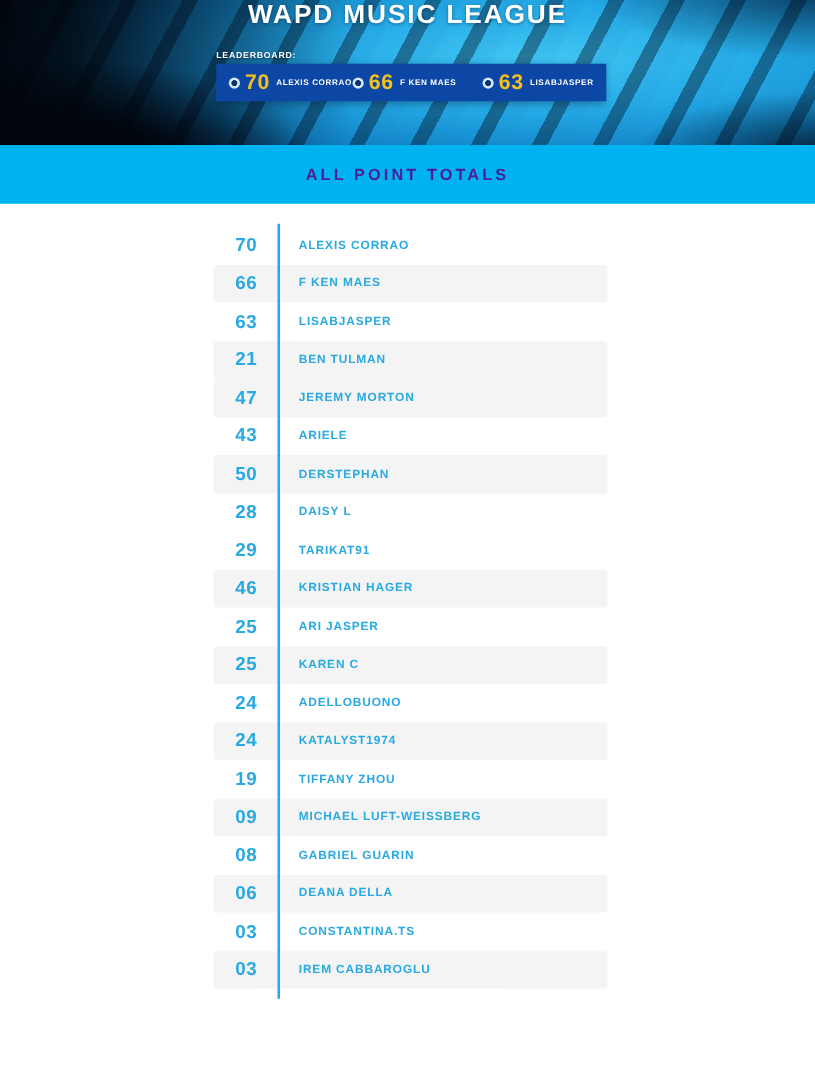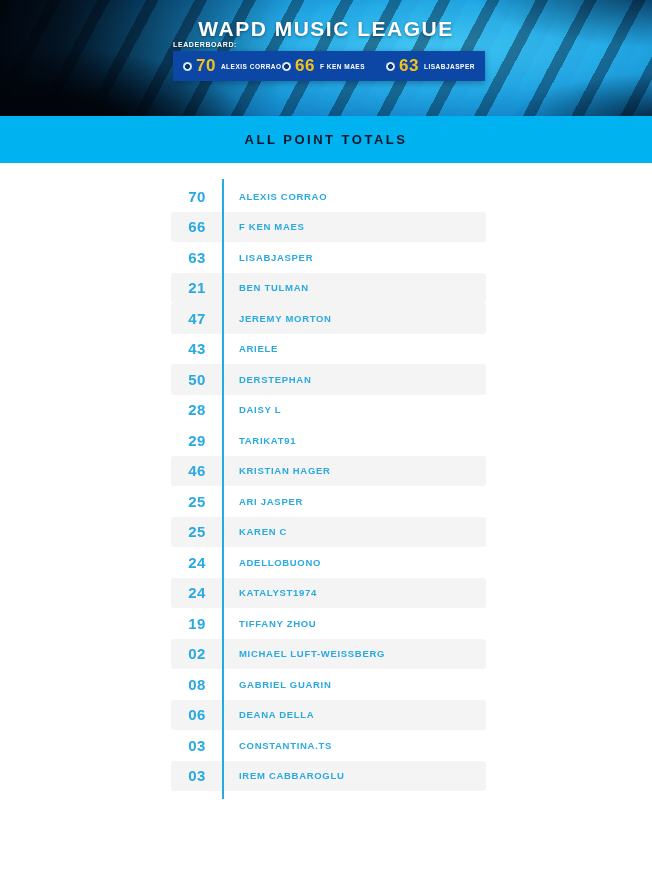--- a/index.html
+++ b/index.html
@@ -24,21 +24,20 @@
     overflow:hidden;
     background:
       linear-gradient(96deg, rgba(1,4,10,0.97) 0%, rgba(1,4,10,0.85) 10%, rgba(1,8,20,0.45) 26%, rgba(0,0,0,0) 44%),
       radial-gradient(ellipse 50% 120% at 8% 115%, rgba(0,2,6,0.95) 25%, rgba(0,2,6,0) 62%),
       radial-gradient(ellipse 42% 70% at 100% -5%, rgba(2,10,26,0.6), rgba(2,10,26,0) 65%),
       radial-gradient(ellipse 34% 60% at 102% 105%, rgba(1,8,18,0.75), rgba(1,8,18,0) 70%),
       repeating-linear-gradient(118deg, rgba(3,14,34,0.42) 0 11px, rgba(30,130,200,0.10) 11px 26px, rgba(3,14,34,0) 26px 43px),
       radial-gradient(ellipse 72% 95% at 66% 40%, #41c6f3 0%, #23a9e5 40%, #1183c6 70%, #0a538d 95%);
   }
   .hero-title{
-    padding-top:17px;
     text-align:center;
     color:#ffffff;
     font-size:21px;
     font-weight:bold;
     letter-spacing:1.5px;
     text-transform:uppercase;
     text-shadow:0 1px 3px rgba(0,20,50,0.45);
   }
   .lb-wrap{
     position:absolute;
@@ -88,21 +87,21 @@
   }
   
   .section-bar{
     height:47px;
     background:var(--cyan-bar);
     display:flex;
     align-items:center;
     justify-content:center;
   }
   .section-title{
-    color:#0f172a;
+    color:#4c1d95;
     font-size:13px;
     font-weight:bold;
     letter-spacing:2.5px;
     text-transform:uppercase;
   }
   
   .standings{
     position:relative;
     margin:18px 0 0 171px;
     width:315px;
@@ -229,21 +228,21 @@
     </div>
     <div class="row alt">
       <span class="score">24</span>
       <span class="pname">KATALYST1974</span>
     </div>
     <div class="row">
       <span class="score">19</span>
       <span class="pname">TIFFANY ZHOU</span>
     </div>
     <div class="row alt">
-      <span class="score">02</span>
+      <span class="score">09</span>
       <span class="pname">MICHAEL LUFT-WEISSBERG</span>
     </div>
     <div class="row">
       <span class="score">08</span>
       <span class="pname">GABRIEL GUARIN</span>
     </div>
     <div class="row alt">
       <span class="score">06</span>
       <span class="pname">DEANA DELLA</span>
     </div>

